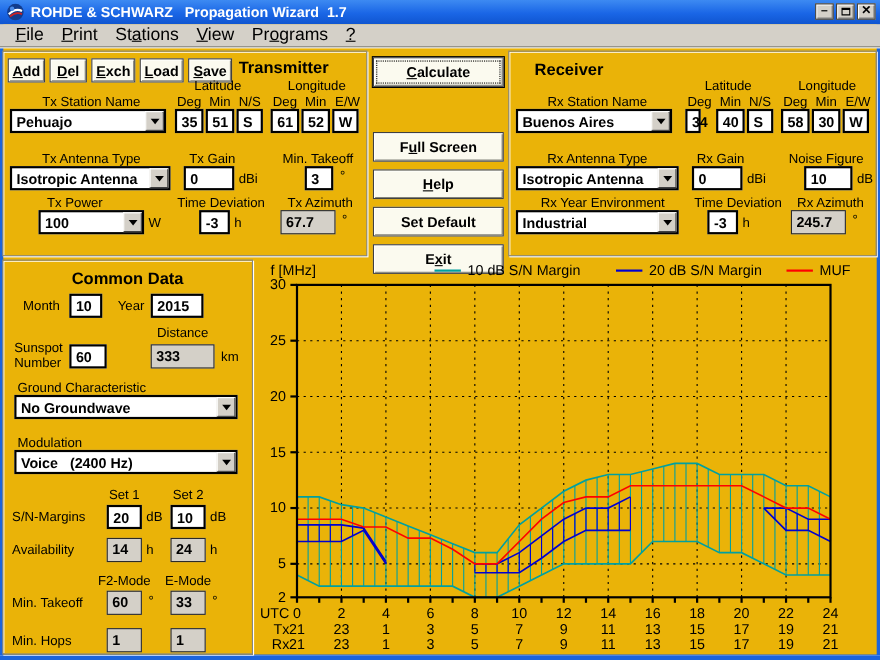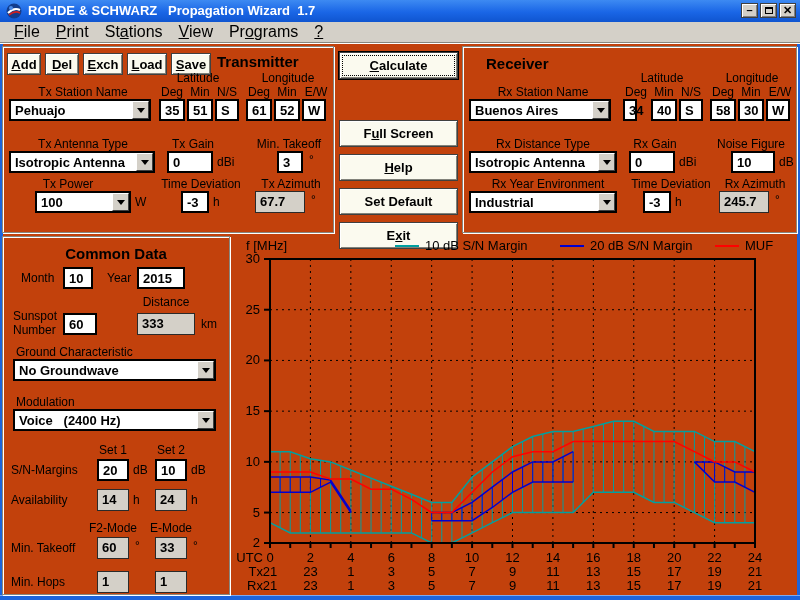--- a/index.html
+++ b/index.html
@@ -1,17 +1,17 @@
 <!DOCTYPE html>
 <html><head>
 <meta charset="utf-8">
 <style>
   html,body{margin:0;padding:0;background:#555;}
   *{box-sizing:border-box;}
-  .win{position:relative;width:800px;height:600px;background:#c2410c;overflow:hidden;
+  .win{position:relative;width:800px;height:600px;background:#eab308;overflow:hidden;
        font-family:"Liberation Sans",sans-serif;color:#000;}
   .edge{position:absolute;background:#1C64DC;}
   .titlebar{position:absolute;left:0;top:0;width:800px;height:22px;
     background:linear-gradient(180deg,#3D8AF2 0%,#1A66E6 55%,#0F55D0 100%);
     display:flex;align-items:center;}
   .titlebar .brand{position:absolute;left:28px;top:3px;color:#fff;font-weight:bold;font-size:13px;white-space:pre;}
   .titlebar .appname{position:absolute;left:168px;top:3px;color:#fff;font-weight:bold;font-size:13px;white-space:pre;}
   .appicon{position:absolute;left:6px;top:3px;width:16px;height:16px;}
   .winctrls{position:absolute;right:4px;top:3px;display:flex;gap:2px;}
   .wbtn{width:17px;height:15px;background:#D4D0C8;border:1px solid #404040;
@@ -168,21 +168,21 @@
           <span class="carr"></span>
         </span>
     </div>
     <div class="field" style="left:160px;top:52px;width:14px">34</div>
     <div class="field" style="left:188px;top:52px;width:26px">40</div>
     <div class="field" style="left:216px;top:52px;width:24px">S</div>
     <div class="field" style="left:247px;top:52px;width:26px">58</div>
     <div class="field" style="left:275px;top:52px;width:26px">30</div>
     <div class="field" style="left:303px;top:52px;width:24px">W</div>
 
-    <div class="lbl lblc" style="left:10px;top:90px;width:140px">Rx Distance Type</div>
+    <div class="lbl lblc" style="left:10px;top:90px;width:140px">Rx Antenna Type</div>
     <div class="lbl lblc" style="left:152px;top:90px;width:80px">Rx Gain</div>
     <div class="lbl lblc" style="left:242px;top:90px;width:92px">Noise Figure</div>
 
     <div class="combo" style="left:6px;top:104px;width:148px">
       <span class="cval">Isotropic Antenna</span>
       <span class="cbtn">
           <span class="carr"></span>
         </span>
     </div>
     <div class="field" style="left:166px;top:104px;width:46px">0</div>

